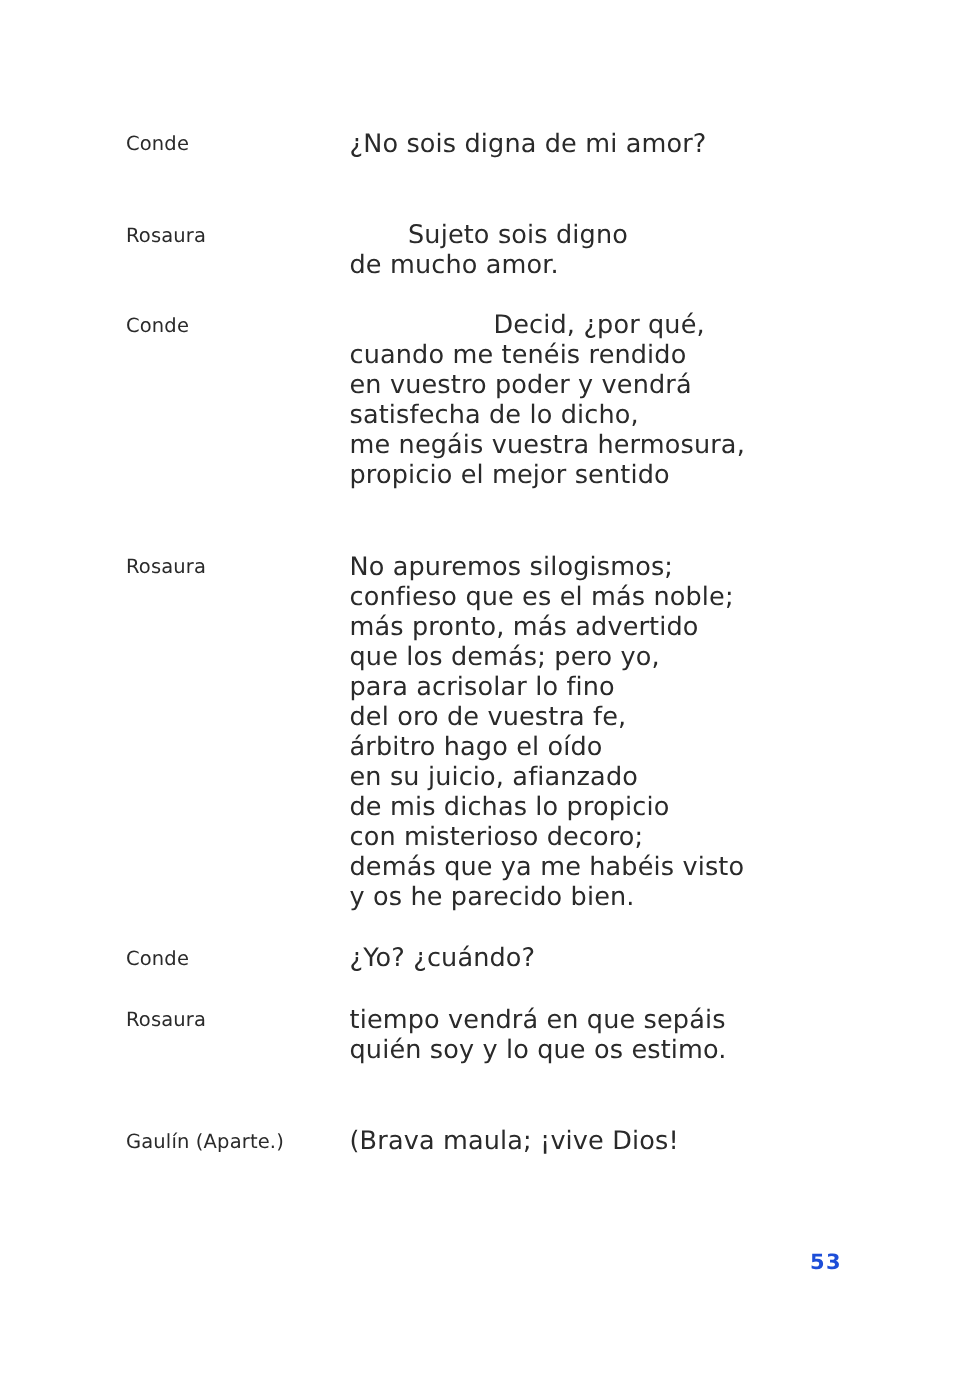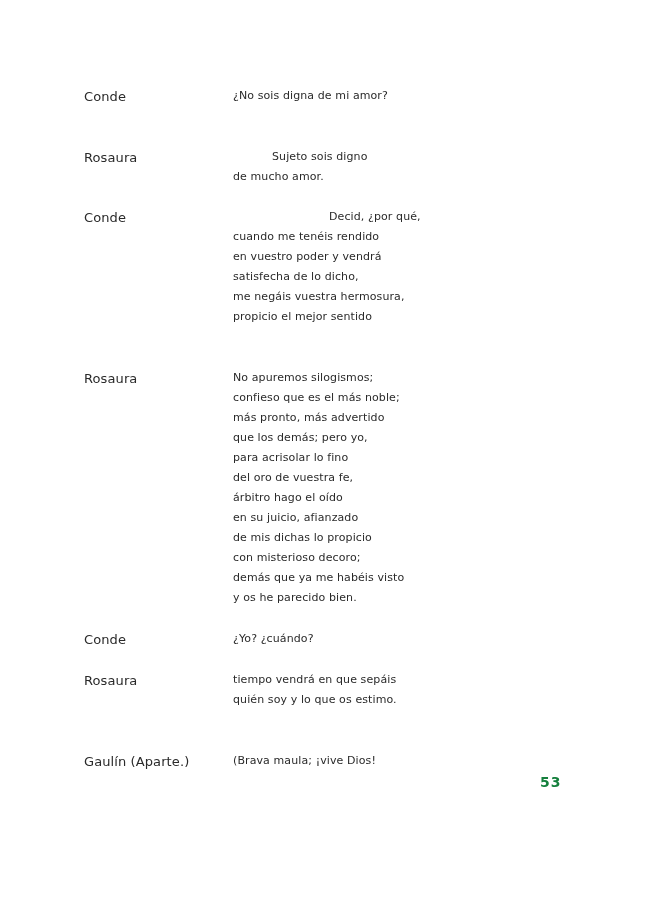--- a/index.html
+++ b/index.html
@@ -33,33 +33,33 @@
       line-height: 20px;
       white-space: nowrap;
       letter-spacing: 0.1px;
     }
     .verses {
       position: absolute;
       left: 149px;
       top: 0;
     }
     .verse {
-      font-size: 11px;
+      font-size: 17px;
       line-height: 20px;
       white-space: nowrap;
       letter-spacing: 0.1px;
     }
     .page-number {
       position: absolute;
       left: 540px;
-      top: 774px;
+      top: 834px;
       font-size: 14px;
       font-weight: bold;
       letter-spacing: 1px;
-      color: #15803d;
+      color: #1d4ed8;
     }
   </style>
 </head>
 <body>
 
 <div class="page">
 
   <div class="speech" style="top:86px;">
     <div class="speaker">Conde</div>
     <div class="verses">

